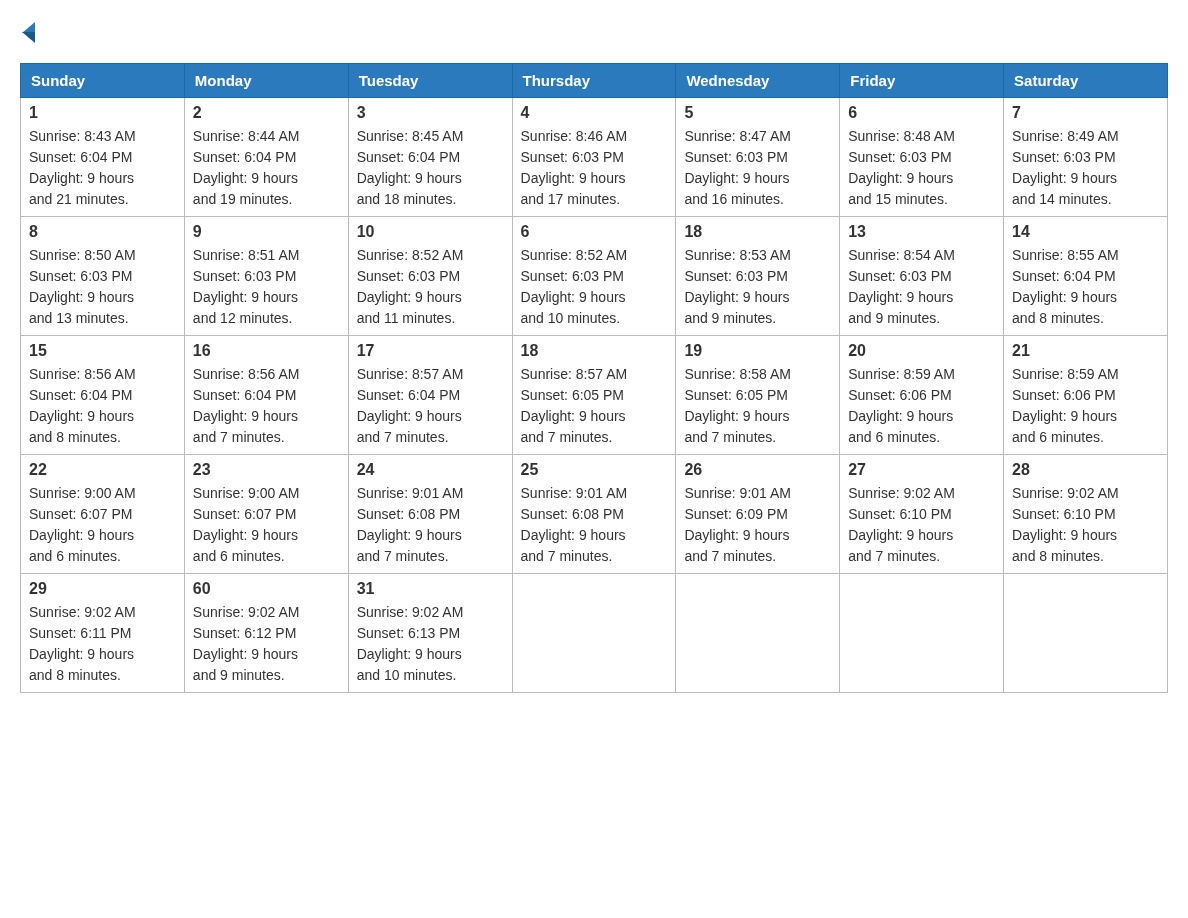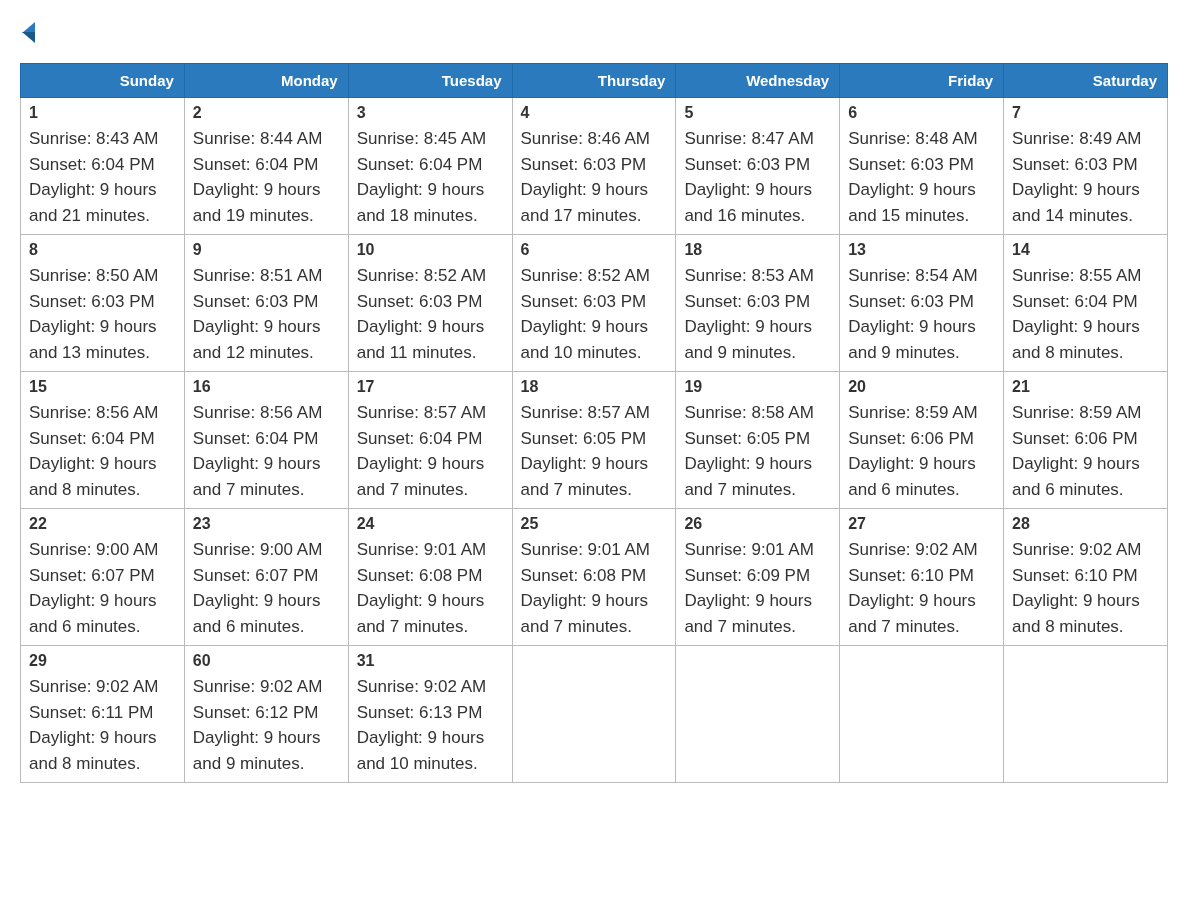--- a/index.html
+++ b/index.html
@@ -48,40 +48,40 @@
       width: 100%;
       border-collapse: collapse;
       border: 1px solid #aaa;
     }
     .calendar thead tr th {
       background-color: #2a7abd;
       color: #fff;
       font-size: 15px;
       font-weight: bold;
       padding: 8px 10px;
-      text-align: right;
+      text-align: left;
       border: 1px solid #1d6aaa;
     }
     .calendar tbody tr td {
       vertical-align: top;
       border: 1px solid #bbb;
       padding: 6px 8px;
       font-size: 13px;
       color: #333;
       width: calc(100% / 7);
       min-height: 110px;
     }
     .calendar tbody tr td .day-num {
       font-size: 16px;
       font-weight: bold;
       display: block;
       margin-bottom: 4px;
     }
     .calendar tbody tr td .day-info {
-      font-size: 17px;
+      font-size: 14px;
       line-height: 1.5;
       color: #333;
     }
     .calendar tbody tr.week-row td {
       height: 110px;
     }
     .empty-cell {
       background: #fff;
     }
   </style>

